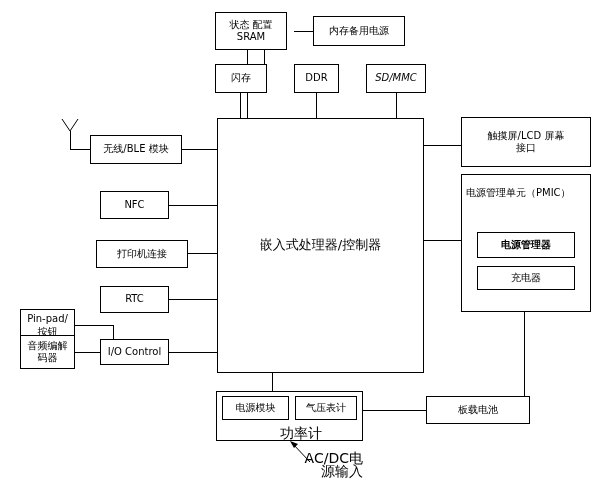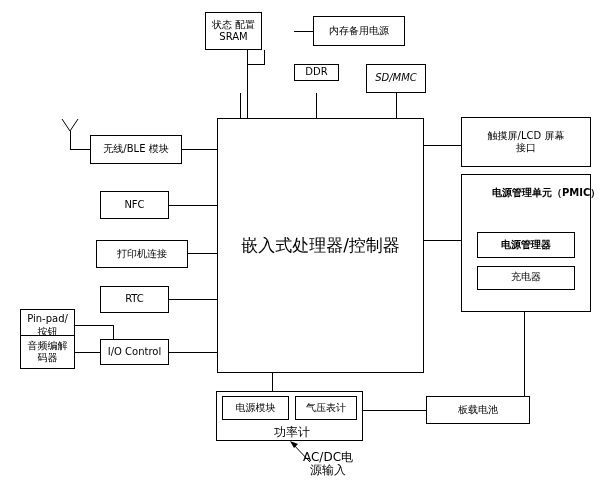--- a/index.html
+++ b/index.html
@@ -25,40 +25,40 @@
     text-align:center;
     line-height:1.25;
     font-size:10px;
     padding:1px 2px;
   }
   .box.multiline{
     flex-direction:column;
   }
   .label-free{
     position:absolute;
-    font-size:12px;
+    font-size:14px;
     line-height:1.25;
-    text-align:center;
+    text-align:right;
     background:transparent;
     border:none;
   }
   .conn{
     position:absolute;
     background:#000;
   }
   .conn.h{height:1px;}
   .conn.v{width:1px;}
   svg.arrows{
     position:absolute;
     left:0;top:0;
     width:615px;height:487px;
     pointer-events:none;
   }
   .cpu{
-    font-size:17px;
+    font-size:13px;
   }
   .pmic-title{
     position:absolute;
     font-size:10px;
   }
 </style>
 </head>
 <body>
 
 <div id="diagram">
@@ -108,31 +108,34 @@
 
   <svg class="arrows" viewBox="0 0 615 487">
 
     <line x1="310" y1="462" x2="292" y2="443" stroke="#000" stroke-width="1"></line>
     <polygon points="290,441 298,444 294,448" fill="#000"></polygon>
 
     <line x1="70" y1="131" x2="62" y2="119" stroke="#000" stroke-width="1"></line>
     <line x1="70" y1="131" x2="78" y2="119" stroke="#000" stroke-width="1"></line>
   </svg>
 
-  <div class="box multiline" style="left:205px;top:12px;width:57px;height:38px;">
+  <div class="box multiline" style="left:215px;top:12px;width:72px;height:38px;">
     <span>状态 配置</span>
     <span>SRAM</span>
   </div>
 
   <div class="box" style="left:313px;top:16px;width:92px;height:30px;">
     <span>内存备用电源</span>
   </div>
 
-
-  <div class="box" style="left:294px;top:64px;width:45px;height:17px;">
+  <div class="box" style="left:215px;top:64px;width:52px;height:29px;">
+    <span>闪存</span>
+  </div>
+
+  <div class="box" style="left:294px;top:64px;width:45px;height:29px;">
     <span>DDR</span>
   </div>
 
   <div class="box" style="left:366px;top:64px;width:60px;height:29px;font-style:italic;">
     <span>SD/MMC</span>
   </div>
 
   <div class="box cpu" style="left:217px;top:118px;width:207px;height:255px;">
     <span>嵌入式处理器/控制器</span>
   </div>
@@ -166,27 +169,27 @@
   <div class="box" style="left:100px;top:339px;width:69px;height:26px;">
     <span>I/O Control</span>
   </div>
 
   <div class="box multiline" style="left:461px;top:117px;width:130px;height:50px;">
     <span>触摸屏/LCD 屏幕</span>
     <span>接口</span>
   </div>
 
   <div class="box" style="left:461px;top:174px;width:130px;height:138px;"></div>
-  <div class="pmic-title" style="left:492px;top:186px;font-weight:bold;">电源管理单元（PMIC）</div>
+  <div class="pmic-title" style="left:466px;top:186px;">电源管理单元（PMIC）</div>
 
   <div class="box" style="left:477px;top:232px;width:98px;height:26px;font-weight:bold;">
     <span>电源管理器</span>
   </div>
 
-  <div class="box" style="left:477px;top:266px;width:98px;height:24px;font-family:Liberation Mono, monospace;">
+  <div class="box" style="left:477px;top:266px;width:98px;height:24px;">
     <span>充电器</span>
   </div>
 
   <div class="box" style="left:216px;top:391px;width:147px;height:50px;"></div>
 
   <div class="box" style="left:222px;top:396px;width:67px;height:24px;">
     <span>电源模块</span>
   </div>
 
   <div class="box" style="left:295px;top:396px;width:62px;height:24px;">

